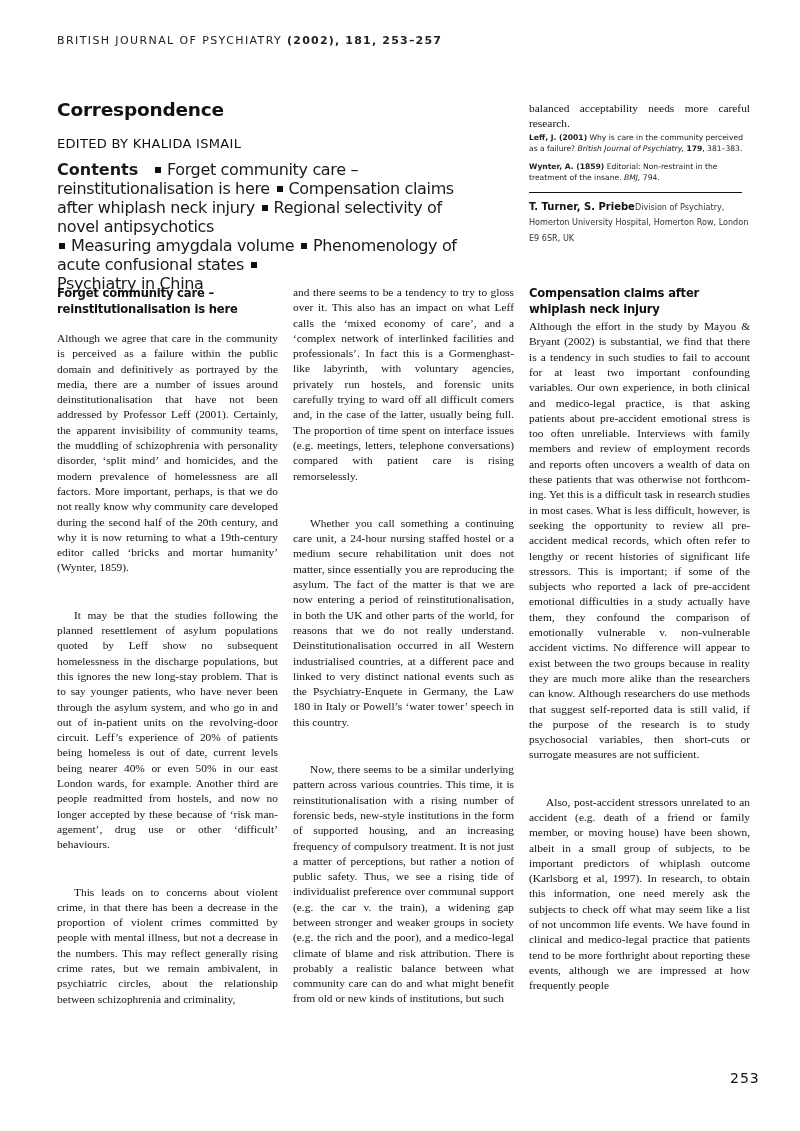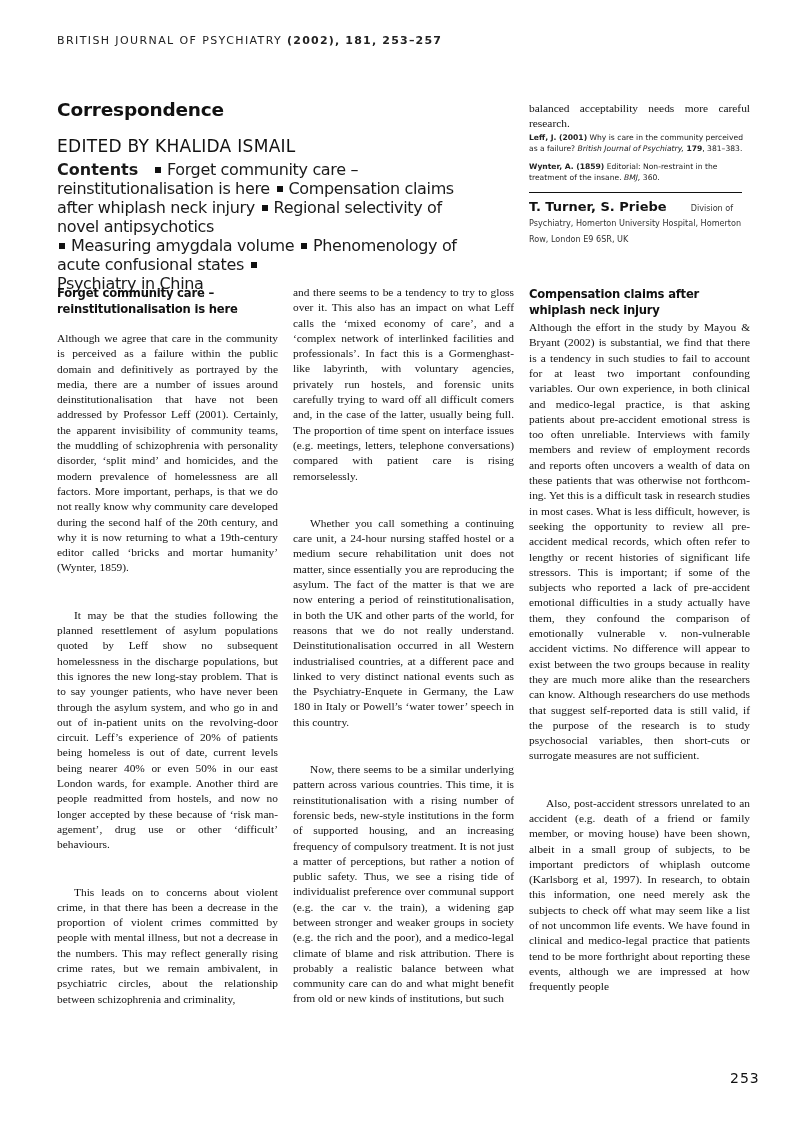--- a/index.html
+++ b/index.html
@@ -13,21 +13,21 @@
     position: absolute; left: 57px; top: 34px;
     font-size: 11px; letter-spacing: 1.4px; color: #222;
   }
   .running-head b { font-weight: bold; letter-spacing: 1.2px; }
   .page-title {
     position: absolute; left: 57px; top: 99px;
     font-size: 18.5px; font-weight: bold; letter-spacing: -0.2px; margin: 0;
   }
   .editor {
     position: absolute; left: 57px; top: 136px;
-    font-size: 17px; letter-spacing: 0.3px; margin: 0; font-weight: normal;
+    font-size: 13px; letter-spacing: 0.3px; margin: 0; font-weight: normal;
   }
   .contents {
     position: absolute; left: 57px; top: 160px; width: 430px;
     font-size: 16px; line-height: 19px; letter-spacing: -0.35px; color: #1a1a1a;
   }
   .contents .label { font-weight: bold; margin-right: 10px; letter-spacing: 0; }
   .contents .bullet { display: inline-block; width: 6px; height: 6px; background: #111; margin: 0 6px 1px 2px; vertical-align: middle; }
 
   .col {
     position: absolute; width: 221px;
@@ -43,21 +43,21 @@
   .sec-head {
     font-family: "DejaVu Sans", "Liberation Sans", sans-serif;
     font-weight: bold; font-size: 11.6px; line-height: 15.5px;
     letter-spacing: -0.2px; text-align: left; margin: 0 0 14px 0;
   }
   .refs { font-family: "DejaVu Sans", "Liberation Sans", sans-serif; font-size: 7.6px; line-height: 11.5px; text-align: left; color: #222; }
   .refs p { margin: 0 0 6px 0; }
   .refs b { font-weight: bold; }
   .divider { border: none; border-top: 1px solid #111; margin: 8px 0 6px 0; width: 213px; }
   .authors { font-family: "DejaVu Sans", "Liberation Sans", sans-serif; font-size: 8.1px; line-height: 15.5px; color: #333; text-align: left; }
-  .authors b { color: #111; margin-right: 24px; font-size: 13px; }
+  .authors b { color: #111; margin-right: 0; font-size: 10px; }
   .sec2 { margin-top: 40px; }
   .sec2 .sec-head { margin-bottom: 2px; }
   .page-num {
     position: absolute; left: 730px; top: 1070px;
     font-family: "DejaVu Sans", "Liberation Sans", sans-serif;
     font-weight: normal; font-size: 14px; letter-spacing: 1px;
   }
 </style>
 </head>
 <body>
@@ -91,21 +91,21 @@
 <div class="col col2">
   <p id="p3b">and there seems to be a tendency to try to gloss over it. This also has an impact on what Leff calls the ‘mixed economy of care’, and a ‘complex network of inter­linked facilities and professionals’. In fact this is a Gormenghast-like labyrinth, with voluntary agencies, privately run hostels, and forensic units carefully trying to ward off all difficult comers and, in the case of the latter, usually being full. The propor­tion of time spent on interface issues (e.g. meetings, letters, telephone conversa­tions) compared with patient care is rising remorselessly.</p>
   <p class="indent">Whether you call something a conti­nuing care unit, a 24-hour nursing staffed hostel or a medium secure rehabilitation unit does not matter, since essentially you are reproducing the asylum. The fact of the matter is that we are now entering a period of reinstitutionalisation, in both the UK and other parts of the world, for reasons that we do not really under­stand. Deinstitutionalisation occurred in all Western industrialised countries, at a different pace and linked to very distinct national events such as the Psychiatry-Enquete in Germany, the Law 180 in Italy or Powell’s ‘water tower’ speech in this country.</p>
   <p class="indent" id="p5">Now, there seems to be a similar un­derlying pattern across various countries. This time, it is reinstitutionalisation with a rising number of forensic beds, new-style institutions in the form of supported hous­ing, and an increasing frequency of com­pulsory treatment. It is not just a matter of perceptions, but rather a notion of pub­lic safety. Thus, we see a rising tide of individualist preference over communal support (e.g. the car v. the train), a widen­ing gap between stronger and weaker groups in society (e.g. the rich and the poor), and a medico-legal climate of blame and risk attribution. There is probably a realistic balance between what community care can do and what might benefit from old or new kinds of institutions, but such</p>
 </div>
 
 <div class="col col3">
   <p id="p5b">balanced acceptability needs more careful research.</p>
   <div class="refs">
     <p><b>Leff, J. (2001)</b> <span>Why is care in the community perceived as a failure?</span> <i>British Journal of Psychiatry,</i> <b>179</b><span>, 381–383.</span></p>
-    <p><b>Wynter, A. (1859)</b> <span>Editorial: Non-restraint in the treatment of the insane.</span> <i>BMJ,</i><span> 360.</span></p>
+    <p><b>Wynter, A. (1859)</b> <span>Editorial: Non-restraint in the treatment of the insane.</span> <i>BMJ,</i><span> 794.</span></p>
   </div>
   <hr class="divider">
   <div class="authors">
     <b>T. Turner, S. Priebe</b><span>Division of Psychiatry, Homerton University Hospital, Homerton Row, London E9 6SR, UK</span>
   </div>
 
   <div class="sec2">
     <h3 class="sec-head">Compensation claims after whiplash neck injury</h3>
     <p>Although the effort in the study by Mayou &amp; Bryant (2002) is substantial, we find that there is a tendency in such studies to fail to account for at least two important confounding variables. Our own experi­ence, in both clinical and medico-legal practice, is that asking patients about pre-accident emotional stress is too often unre­liable. Interviews with family members and review of employment records and reports often uncovers a wealth of data on these patients that was otherwise not forthcom­ing. Yet this is a difficult task in research studies in most cases. What is less difficult, however, is seeking the opportunity to review all pre-accident medical records, which often refer to lengthy or recent his­tories of significant life stressors. This is important; if some of the subjects who re­ported a lack of pre-accident emotional dif­ficulties in a study actually have them, they confound the comparison of emotionally vulnerable v. non-vulnerable accident vic­tims. No difference will appear to exist be­tween the two groups because in reality they are much more alike than the re­searchers can know. Although researchers do use methods that suggest self-reported data is still valid, if the purpose of the re­search is to study psychosocial variables, then short-cuts or surrogate measures are not sufficient.</p>
     <p class="indent">Also, post-accident stressors unrelated to an accident (e.g. death of a friend or fa­mily member, or moving house) have been shown, albeit in a small group of subjects, to be important predictors of whiplash out­come (Karlsborg et al, 1997). In research, to obtain this information, one need merely ask the subjects to check off what may seem like a list of not uncommon life events. We have found in clinical and medico-legal practice that patients tend to be more forth­right about reporting these events, although we are impressed at how frequently people</p>

